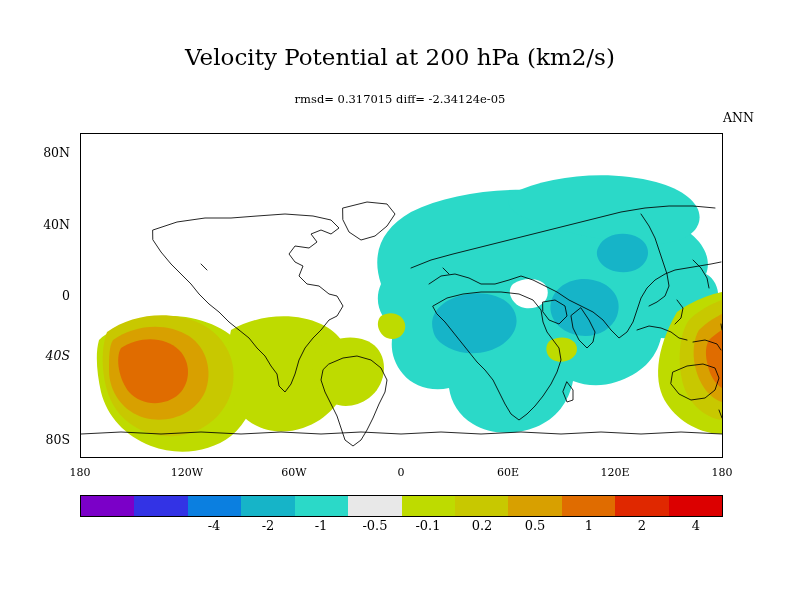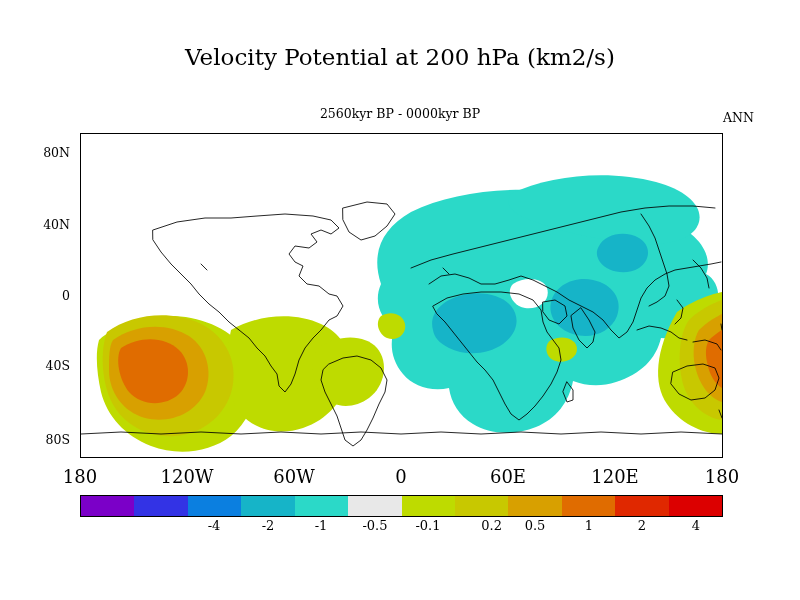--- a/index.html
+++ b/index.html
@@ -10,41 +10,41 @@
   .subline{position:absolute;left:0;top:92px;width:800px;text-align:center;font-size:11.5px;font-family:"DejaVu Serif",serif;}
   .subline2{position:absolute;left:0;top:106px;width:800px;text-align:center;font-size:12.5px;font-family:"DejaVu Serif",serif;}
   .expt{position:absolute;left:82px;top:110px;font-size:12.5px;}
   .ann{position:absolute;right:78px;top:110px;font-size:12.5px;}
 
   
   .plot{position:absolute;left:80px;top:133px;width:643px;height:325px;border:1px solid #000;background:#ffffff;box-sizing:border-box;overflow:hidden;}
   .plot svg{position:absolute;left:0;top:0;}
 
   .ylab{position:absolute;font-size:12.5px;text-align:right;width:46px;}
-  .xlab{position:absolute;font-size:18px;text-align:center;width:60px;}
+  .xlab{position:absolute;font-size:11px;text-align:center;width:60px;}
 
   
   .cbar{position:absolute;left:80px;top:495px;width:643px;height:22px;border:1px solid #000;box-sizing:border-box;display:flex;}
   .cbar div{flex:1 1 0;height:100%;}
   .cticks{position:absolute;left:80px;top:518px;width:643px;height:20px;}
   .ctick{position:absolute;font-size:13px;text-align:center;width:40px;top:0;}
 </style>
 </head>
 <body>
 
 <div class="page">
 
   <div class="title">Velocity Potential at 200 hPa (km2/s)</div>
-  <div class="subline2">2560kyr BP - 0000kyr BP</div>
+  <div class="subline">rmsd= 0.317015 diff= -2.34124e-05</div>
   <div class="ann">ANN</div>
 
   <div class="ylab" style="left:24px;top:145px;">80N</div>
   <div class="ylab" style="left:24px;top:217px;">40N</div>
   <div class="ylab" style="left:24px;top:288px;">0</div>
-  <div class="ylab" style="left:24px;top:358px;">40S</div>
+  <div class="ylab" style="left:24px;top:348px;font-style:italic;">40S</div>
   <div class="ylab" style="left:24px;top:432px;">80S</div>
 
   <div class="xlab" style="left:50px;top:466px;">180</div>
   <div class="xlab" style="left:157px;top:466px;">120W</div>
   <div class="xlab" style="left:264px;top:466px;">60W</div>
   <div class="xlab" style="left:371px;top:466px;">0</div>
   <div class="xlab" style="left:478px;top:466px;">60E</div>
   <div class="xlab" style="left:585px;top:466px;">120E</div>
   <div class="xlab" style="left:692px;top:466px;">180</div>
 
@@ -170,20 +170,20 @@
     <div style="background:#E02800"></div>
     <div style="background:#DC0000"></div>
   </div>
 
   <div class="cticks">
     <div class="ctick" style="left:114px;">-4</div>
     <div class="ctick" style="left:168px;">-2</div>
     <div class="ctick" style="left:221px;">-1</div>
     <div class="ctick" style="left:275px;">-0.5</div>
     <div class="ctick" style="left:328px;">-0.1</div>
-    <div class="ctick" style="left:382px;text-align:right;">0.2</div>
+    <div class="ctick" style="left:382px;">0.2</div>
     <div class="ctick" style="left:435px;">0.5</div>
     <div class="ctick" style="left:489px;">1</div>
     <div class="ctick" style="left:542px;">2</div>
     <div class="ctick" style="left:596px;">4</div>
   </div>
 
 </div>
 
 </body></html>

